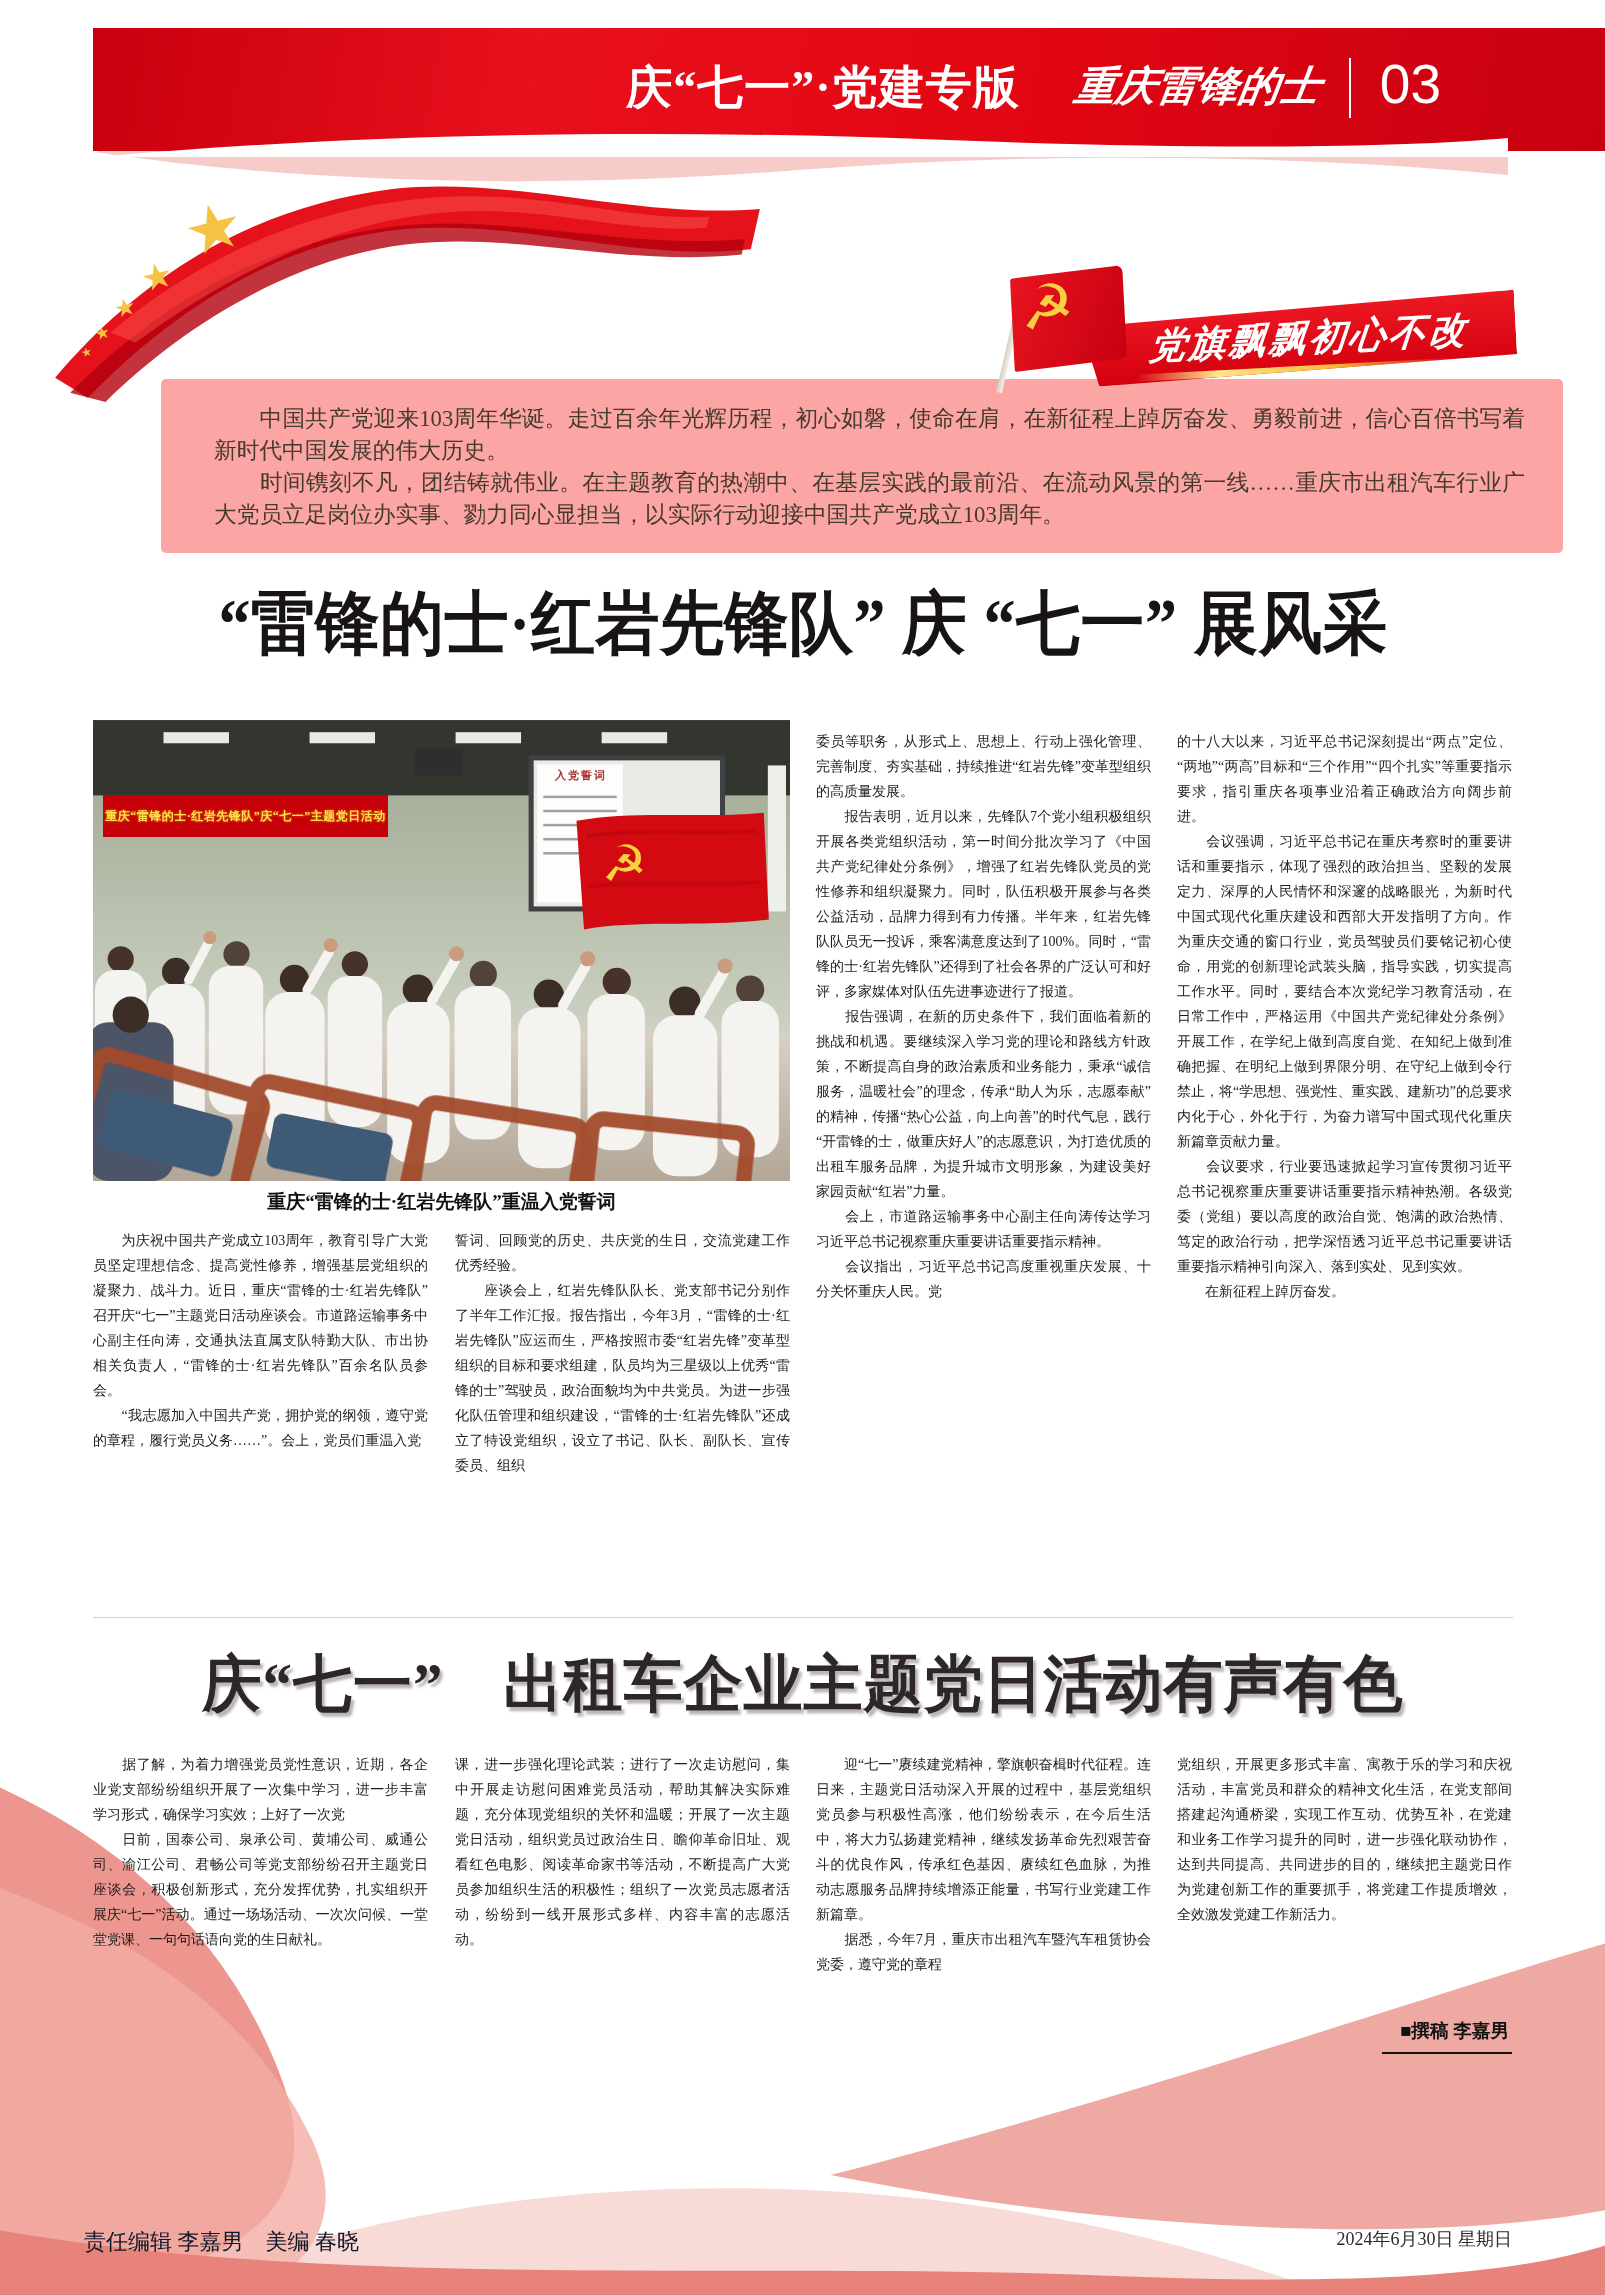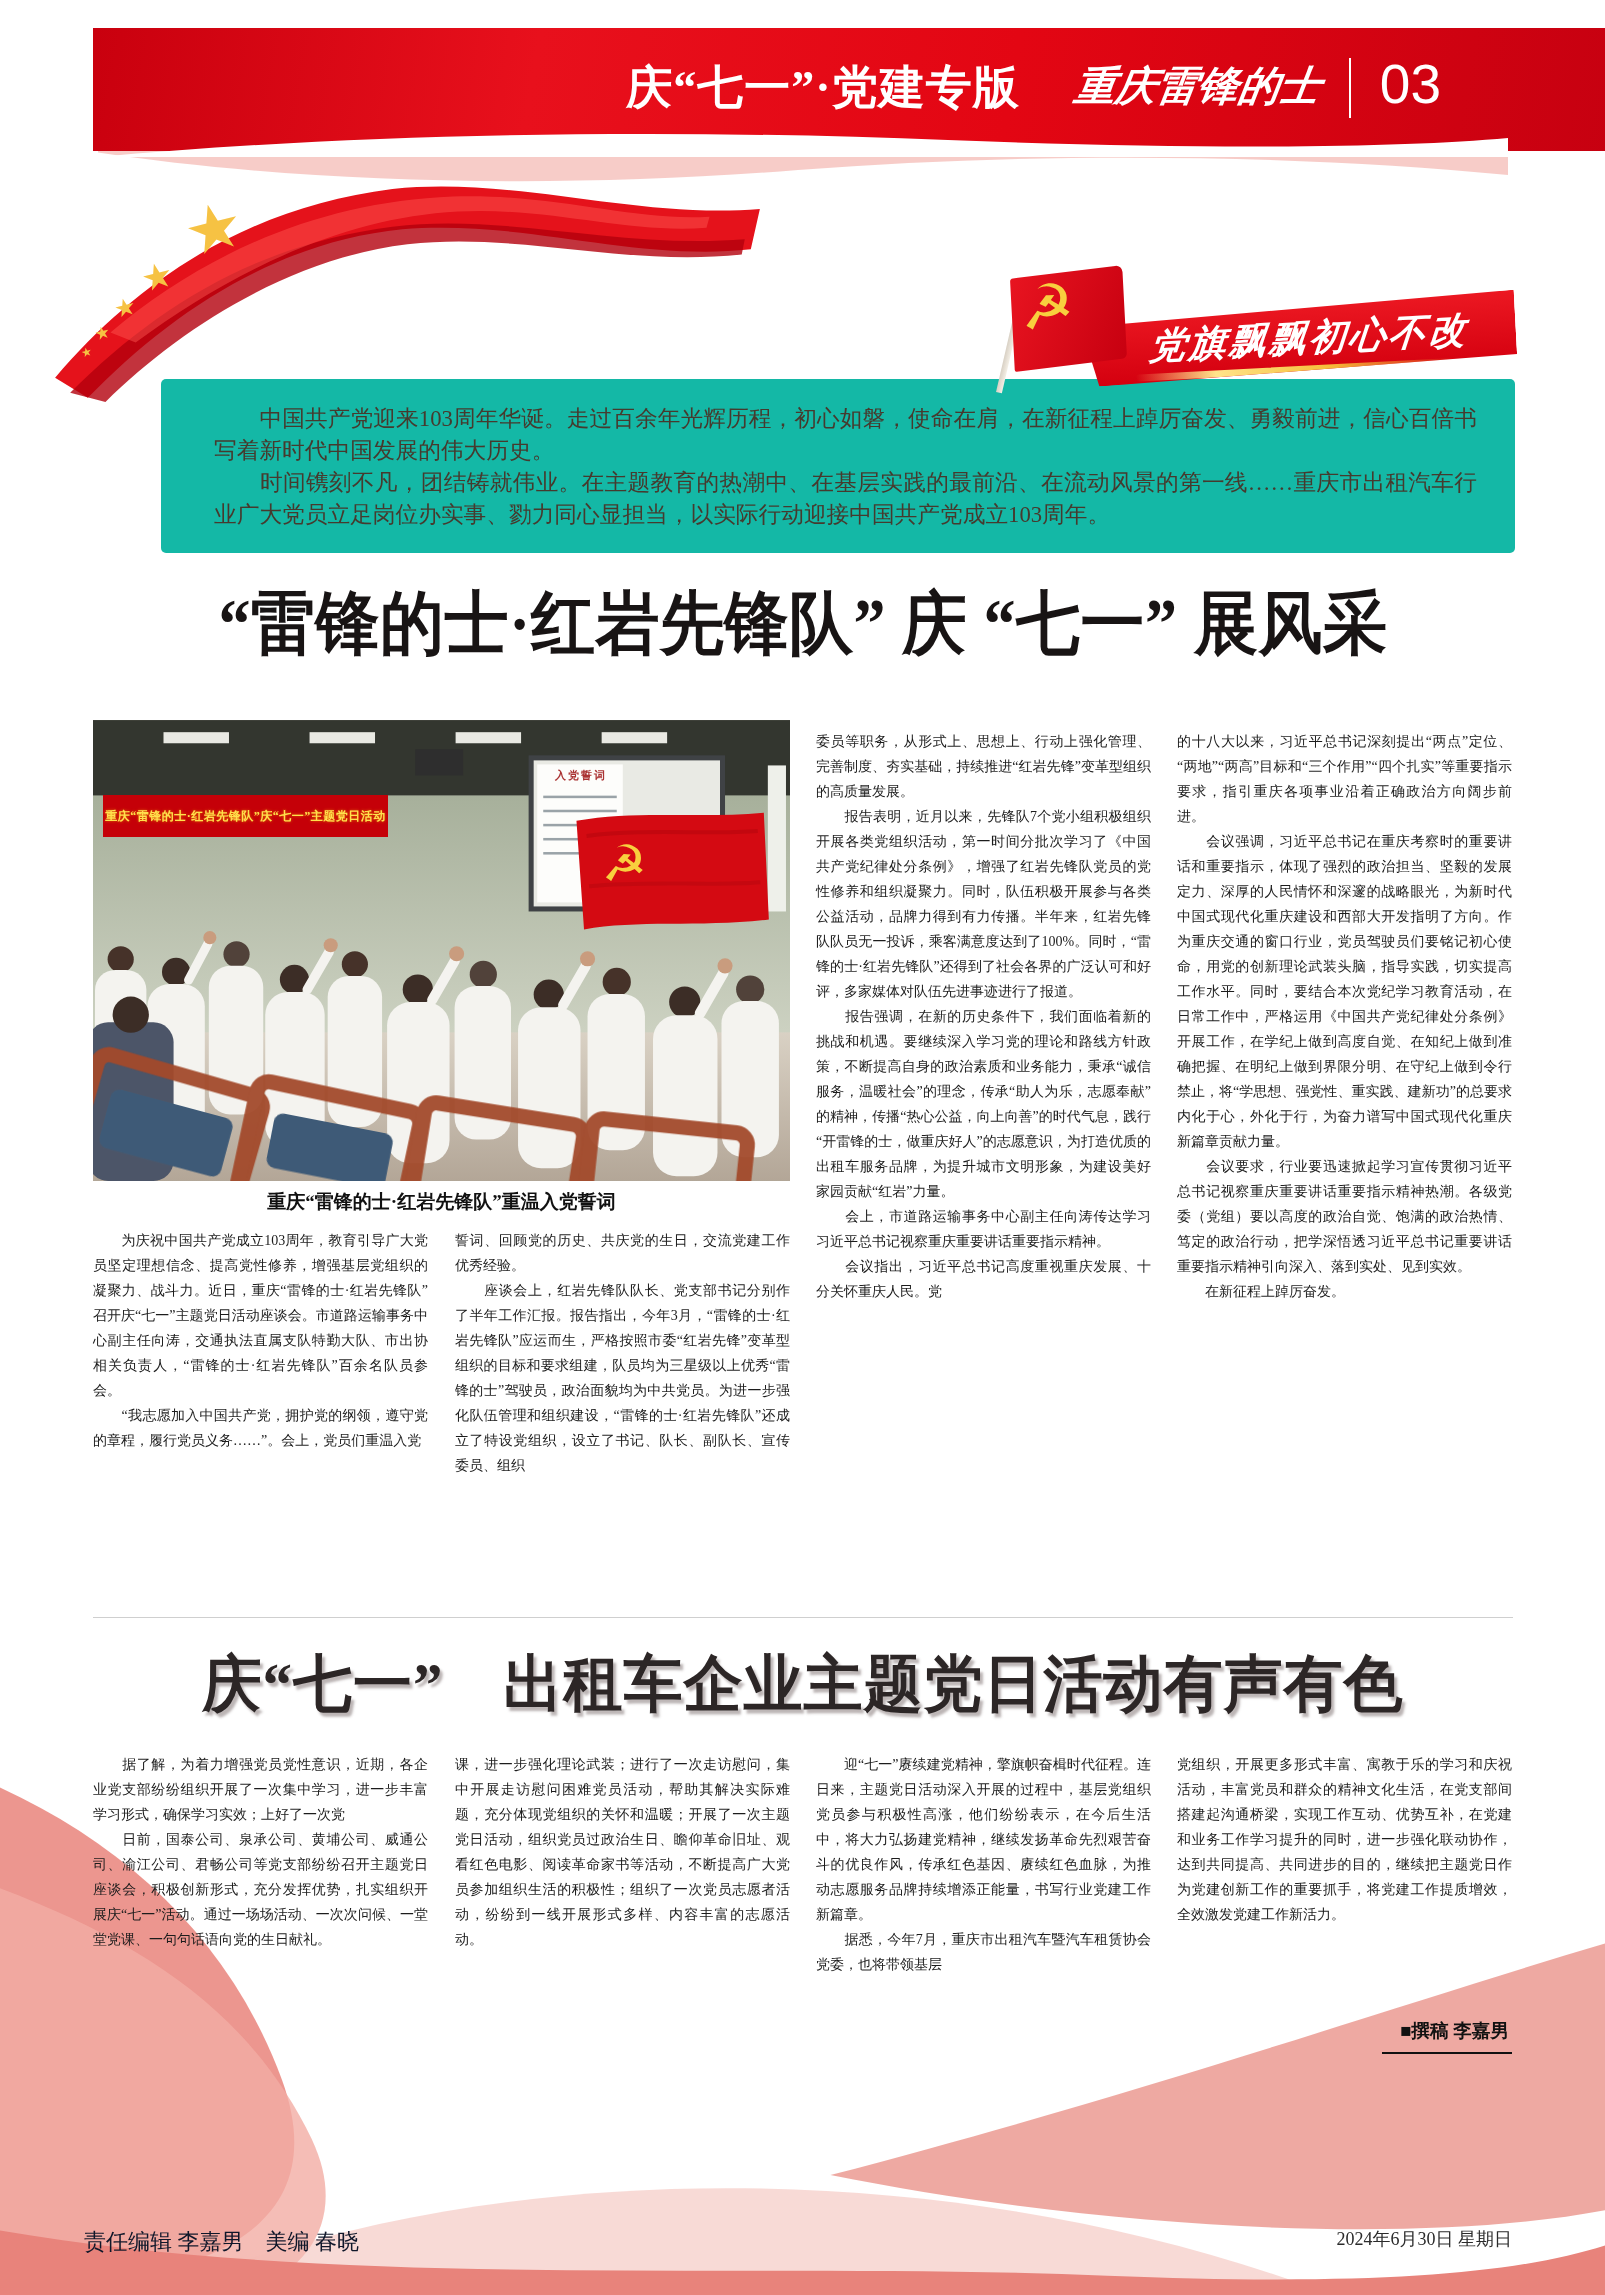--- a/index.html
+++ b/index.html
@@ -36,21 +36,21 @@
         display:flex;align-items:center;justify-content:center;}
   .badge-banner .txt{color:#fff;font-size:37px;font-weight:700;font-style:italic;
         font-family:"Liberation Sans","DejaVu Sans",sans-serif;letter-spacing:3px;
         transform:skewX(-8deg);white-space:nowrap;padding-left:20px;}
   .badge-banner::after{content:"";position:absolute;left:12%;bottom:3.5px;width:74%;height:6.5px;
         background:linear-gradient(90deg,rgba(255,220,120,0) 0%,#ffe48a 25%,#f6bf3a 60%,rgba(246,191,58,0) 100%);
         border-radius:4px;}
 
   
   .intro{position:absolute;left:161px;top:379px;width:1354px;height:174px;z-index:1;
-        background:#14b8a6;border-radius:5px;}
+        background:#fca5a5;border-radius:5px;padding-left:48px;}
   .intro-inner{position:absolute;left:53px;right:38px;top:24px;color:#463a2e;
         font-size:22.7px;line-height:32px;text-align:justify;}
   .intro-inner .para{margin:0;}
 
   
   .headline1{position:absolute;left:93px;top:580px;width:1420px;z-index:2;text-align:center;
         font-size:64px;font-weight:700;color:#181414;letter-spacing:0.5px;white-space:nowrap;
         transform:scaleY(1.08);}
   .headline2{position:absolute;left:93px;top:1645px;width:1420px;z-index:2;text-align:center;
         font-size:59px;font-weight:700;color:#2c2626;letter-spacing:1px;white-space:nowrap;
@@ -252,21 +252,21 @@
 
   <div class="col" style="left:93px;top:1752px;height:347px;">
       <p class="para">　　据了解，为着力增强党员党性意识，近期，各企业党支部纷纷组织开展了一次集中学习，进一步丰富学习形式，确保学习实效；上好了一次党</p>
       <p class="para">　　日前，国泰公司、泉承公司、黄埔公司、威通公司、渝江公司、君畅公司等党支部纷纷召开主题党日座谈会，积极创新形式，充分发挥优势，扎实组织开展庆“七一”活动。通过一场场活动、一次次问候、一堂堂党课、一句句话语向党的生日献礼。</p>
     </div>
   <div class="col" style="left:455px;top:1752px;height:347px;">
       <p class="para">课，进一步强化理论武装；进行了一次走访慰问，集中开展走访慰问困难党员活动，帮助其解决实际难题，充分体现党组织的关怀和温暖；开展了一次主题党日活动，组织党员过政治生日、瞻仰革命旧址、观看红色电影、阅读革命家书等活动，不断提高广大党员参加组织生活的积极性；组织了一次党员志愿者活动，纷纷到一线开展形式多样、内容丰富的志愿活动。</p>
     </div>
   <div class="col" style="left:816px;top:1752px;height:347px;">
       <p class="para">　　迎“七一”赓续建党精神，擎旗帜奋楫时代征程。连日来，主题党日活动深入开展的过程中，基层党组织党员参与积极性高涨，他们纷纷表示，在今后生活中，将大力弘扬建党精神，继续发扬革命先烈艰苦奋斗的优良作风，传承红色基因、赓续红色血脉，为推动志愿服务品牌持续增添正能量，书写行业党建工作新篇章。</p>
-      <p class="para">　　据悉，今年7月，重庆市出租汽车暨汽车租赁协会党委，也将带领基层</p>
+      <p class="para">　　据悉，今年7月，重庆市出租汽车暨汽车租赁协会党委，遵守党的章程</p>
     </div>
   <div class="col" style="left:1177px;top:1752px;height:347px;">
       <p class="para">党组织，开展更多形式丰富、寓教于乐的学习和庆祝活动，丰富党员和群众的精神文化生活，在党支部间搭建起沟通桥梁，实现工作互动、优势互补，在党建和业务工作学习提升的同时，进一步强化联动协作，达到共同提高、共同进步的目的，继续把主题党日作为党建创新工作的重要抓手，将党建工作提质增效，全效激发党建工作新活力。</p>
     </div>
 
   <div class="byline">
     <span class="inner">■撰稿 李嘉男</span>
   </div>
 
   <div class="footer-left">责任编辑 李嘉男　美编 春晓</div>

